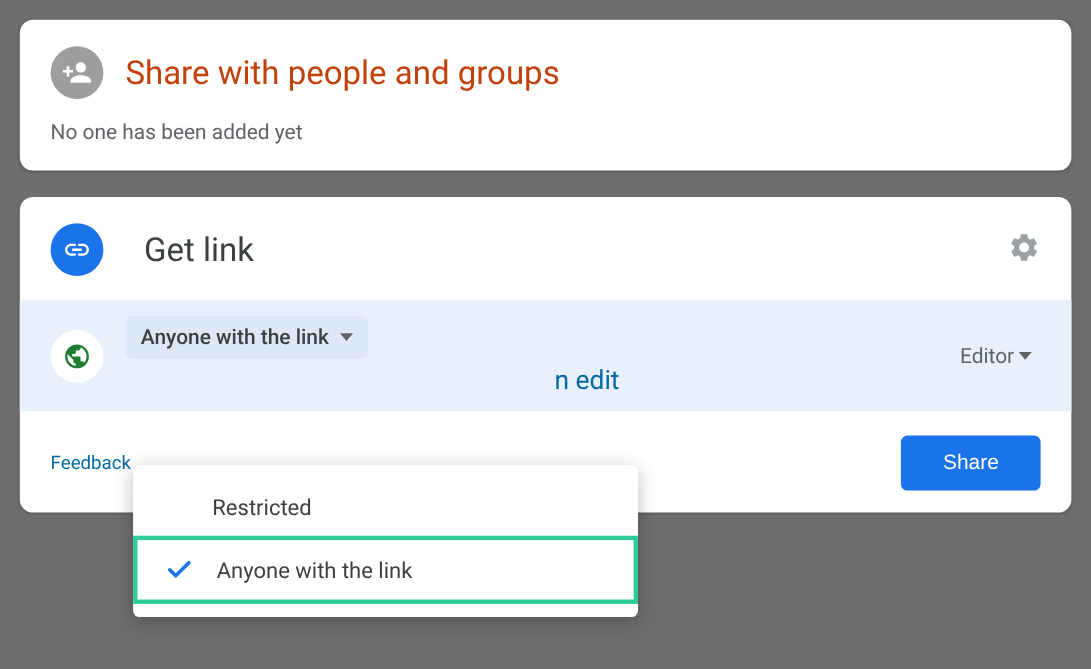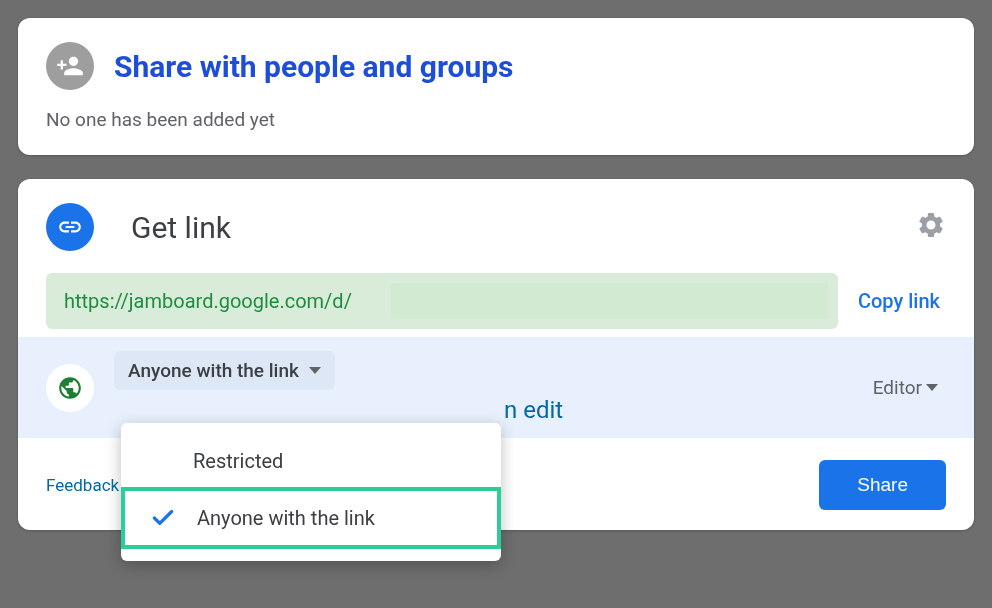--- a/index.html
+++ b/index.html
@@ -43,22 +43,22 @@
       height: 48px;
       border-radius: 50%;
       background: #1a73e8;
       display: flex;
       align-items: center;
       justify-content: center;
       color: #fff;
     }
     .share-title {
       font-size: 30px;
-      color: #1d4ed8;
-      font-weight: 700;
+      color: #c2410c;
+      font-weight: 400;
     }
     .share-subtitle {
       font-size: 19px;
       color: #5f6368;
       font-weight: 400;
     }
     .getlink-card {
       padding: 24px 28px 20px 28px;
     }
     .getlink-header {
@@ -173,21 +173,21 @@
       border-radius: 6px;
       padding: 14px 38px;
       font-size: 19px;
       font-weight: 500;
       cursor: pointer;
     }
     .dropdown-menu {
       position: absolute;
       left: 121px;
       top: 423px;
-      width: 380px;
+      width: 459px;
       background: #fff;
       border-radius: 6px;
       box-shadow: 0 4px 16px rgba(0,0,0,0.25);
       padding: 12px 0;
       z-index: 100;
     }
     .dropdown-item {
       padding: 14px 20px 14px 24px;
       display: flex;
       align-items: center;
@@ -246,24 +246,20 @@
       </svg>
     </div>
     <div class="getlink-title">Get link</div>
     <div class="gear-icon">
       <svg width="30" height="30" viewBox="0 0 24 24" fill="currentColor">
         <path d="M19.14 12.94c.04-.3.06-.61.06-.94 0-.32-.02-.64-.07-.94l2.03-1.58c.18-.14.23-.41.12-.61l-1.92-3.32c-.12-.22-.37-.29-.59-.22l-2.39.96c-.5-.38-1.03-.7-1.62-.94l-.36-2.54c-.04-.24-.24-.41-.48-.41h-3.84c-.24 0-.43.17-.47.41l-.36 2.54c-.59.24-1.13.57-1.62.94l-2.39-.96c-.22-.08-.47 0-.59.22L2.74 8.87c-.12.21-.08.47.12.61l2.03 1.58c-.05.3-.09.63-.09.94s.02.64.07.94l-2.03 1.58c-.18.14-.23.41-.12.61l1.92 3.32c.12.22.37.29.59.22l2.39-.96c.5.38 1.03.7 1.62.94l.36 2.54c.05.24.24.41.48.41h3.84c.24 0 .44-.17.47-.41l.36-2.54c.59-.24 1.13-.56 1.62-.94l2.39.96c.22.08.47 0 .59-.22l1.92-3.32c.12-.22.07-.47-.12-.61l-2.01-1.58zM12 15.6c-1.98 0-3.6-1.62-3.6-3.6s1.62-3.6 3.6-3.6 3.6 1.62 3.6 3.6-1.62 3.6-3.6 3.6z"></path>
       </svg>
     </div>
   </div>
 
-  <div class="link-row">
-    <div class="link-box">https://jamboard.google.com/d/</div>
-    <div class="copy-link">Copy link</div>
-  </div>
 
   <div class="access-row">
     <div class="globe-circle">
       <svg width="26" height="26" viewBox="0 0 24 24" fill="currentColor">
         <path d="M12 2C6.48 2 2 6.48 2 12s4.48 10 10 10 10-4.48 10-10S17.52 2 12 2zm-1 17.93c-3.95-.49-7-3.85-7-7.93 0-.62.08-1.21.21-1.79L9 15v1c0 1.1.9 2 2 2v1.93zm6.9-2.54c-.26-.81-1-1.39-1.9-1.39h-1v-3c0-.55-.45-1-1-1H8v-2h2c.55 0 1-.45 1-1V7h2c1.1 0 2-.9 2-2v-.41c2.93 1.19 5 4.06 5 7.41 0 2.08-.8 3.97-2.1 5.39z"></path>
       </svg>
     </div>
     <div class="access-center">
       <div class="access-top-line">
         <div class="access-dropdown">

